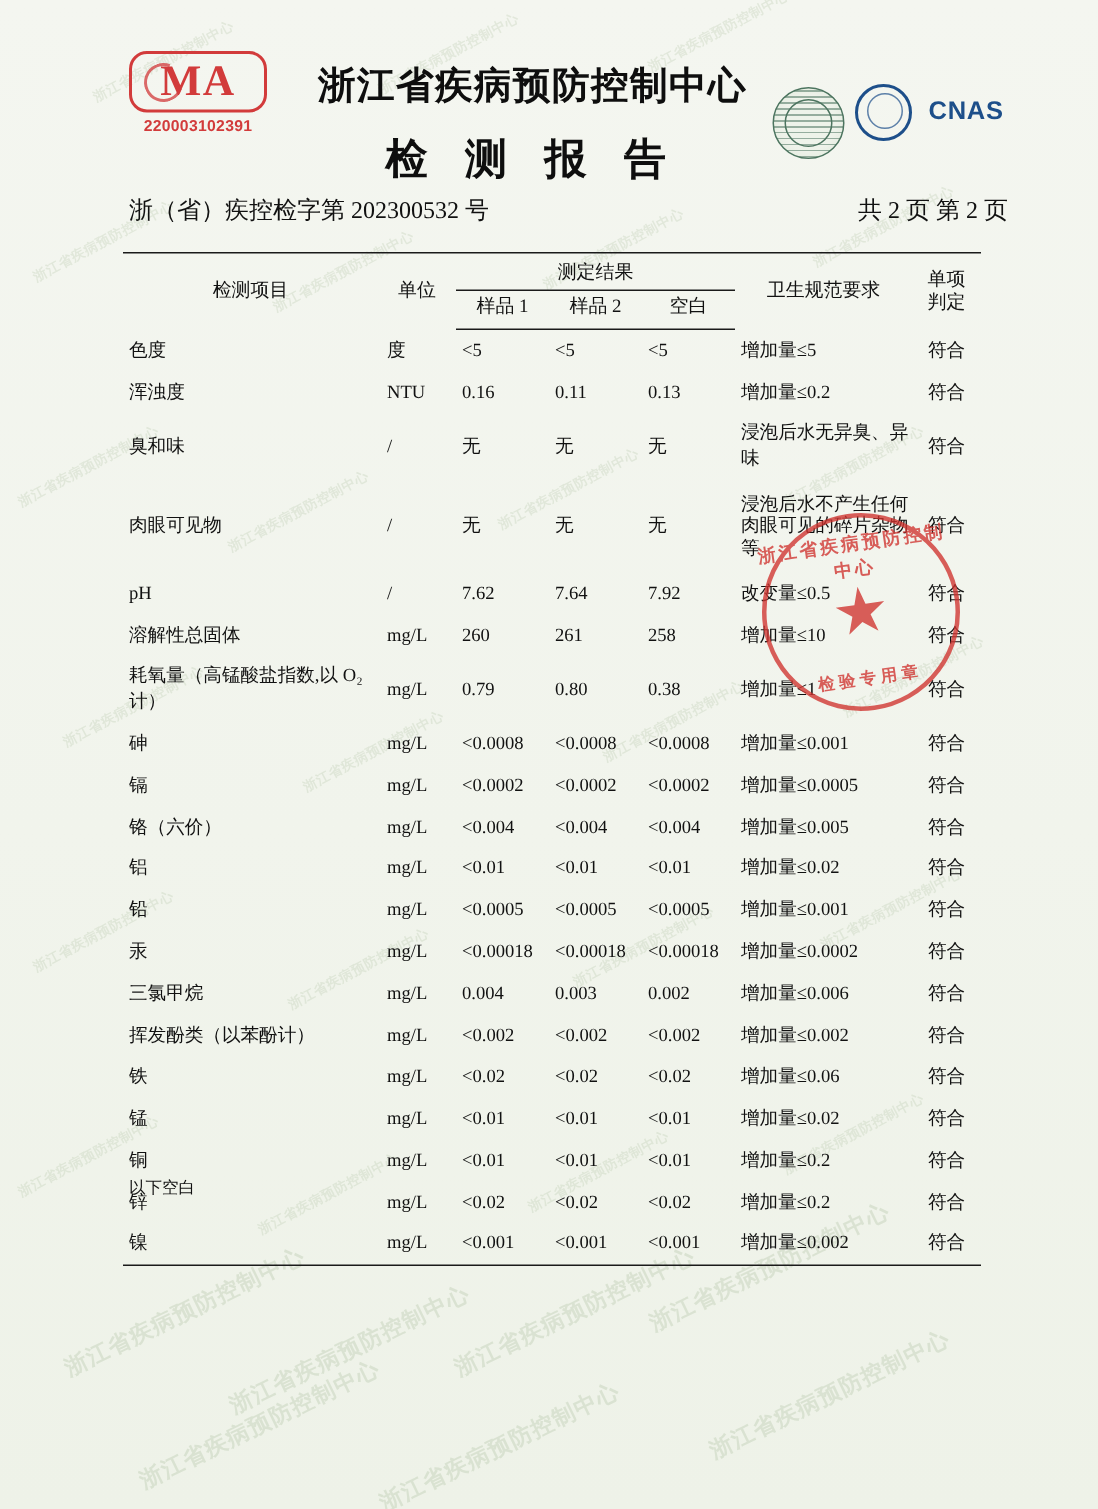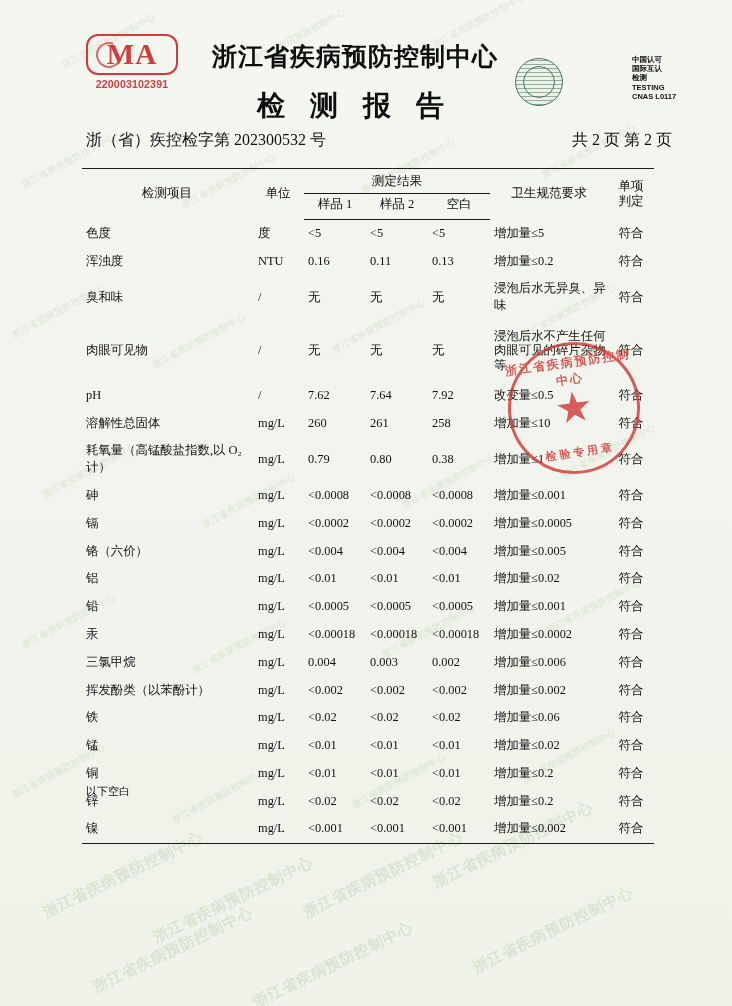--- a/index.html
+++ b/index.html
@@ -336,27 +336,27 @@
       <div class="ma-num">220003102391</div>
     </div>
 
     <div id="title-block">
       <div id="org-title">浙江省疾病预防控制中心</div>
       <div id="report-title">检 测 报 告</div>
     </div>
 
     <div id="emblem"></div>
 
-    <div id="cnas-info">
-        <div>中国认可</div>
-        <div>国际互认</div>
-        <div>检测</div>
-        <div>TESTING</div>
-        <div>CNAS L0117</div>
+    <div id="cnas">
+      <div class="cnas-mark">
+        <div class="ring"></div>
+          <div class="ring2"></div>
       </div>
+      <div class="cnas-text">CNAS</div>
+    </div>
   </div>
 
   <div id="meta">
     <div id="report-no">浙（省）疾控检字第 202300532 号</div>
     <div id="page-no">共 2 页 第 2 页</div>
   </div>
 
   <div id="table-wrap">
     <table>
       <colgroup>

